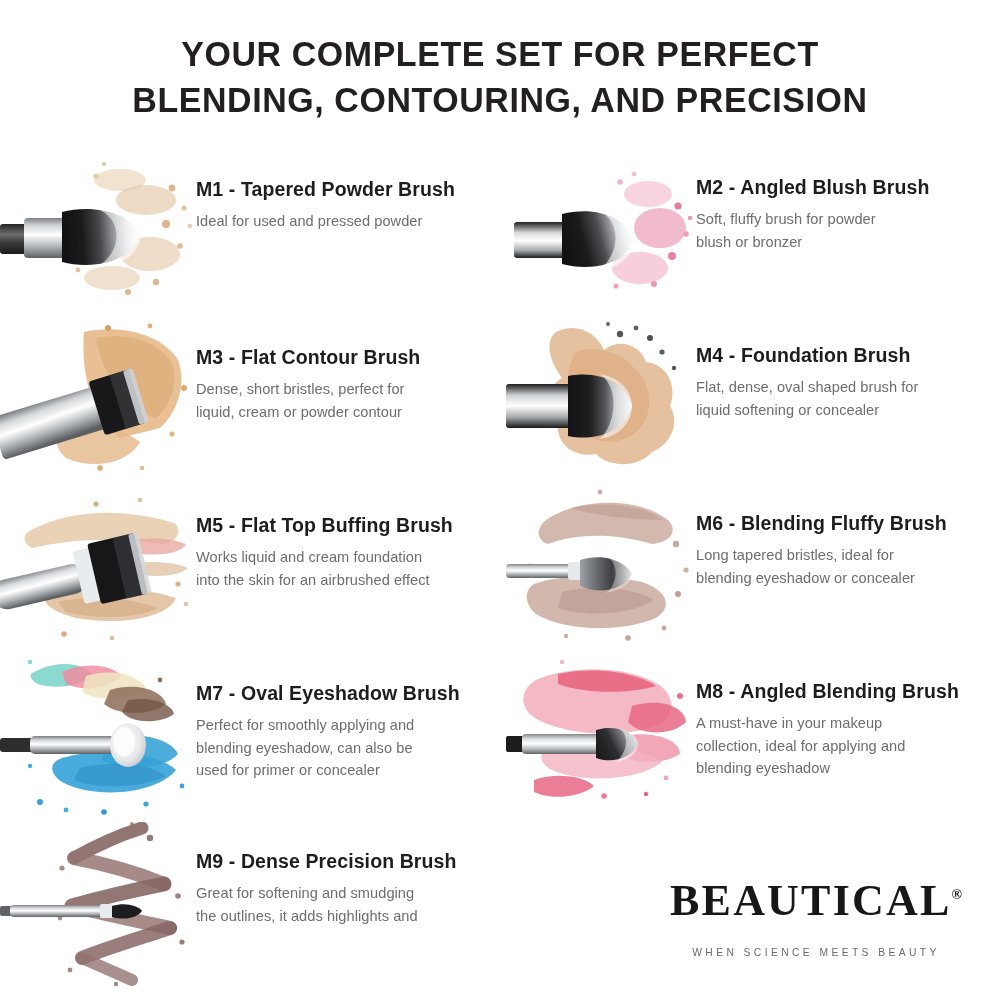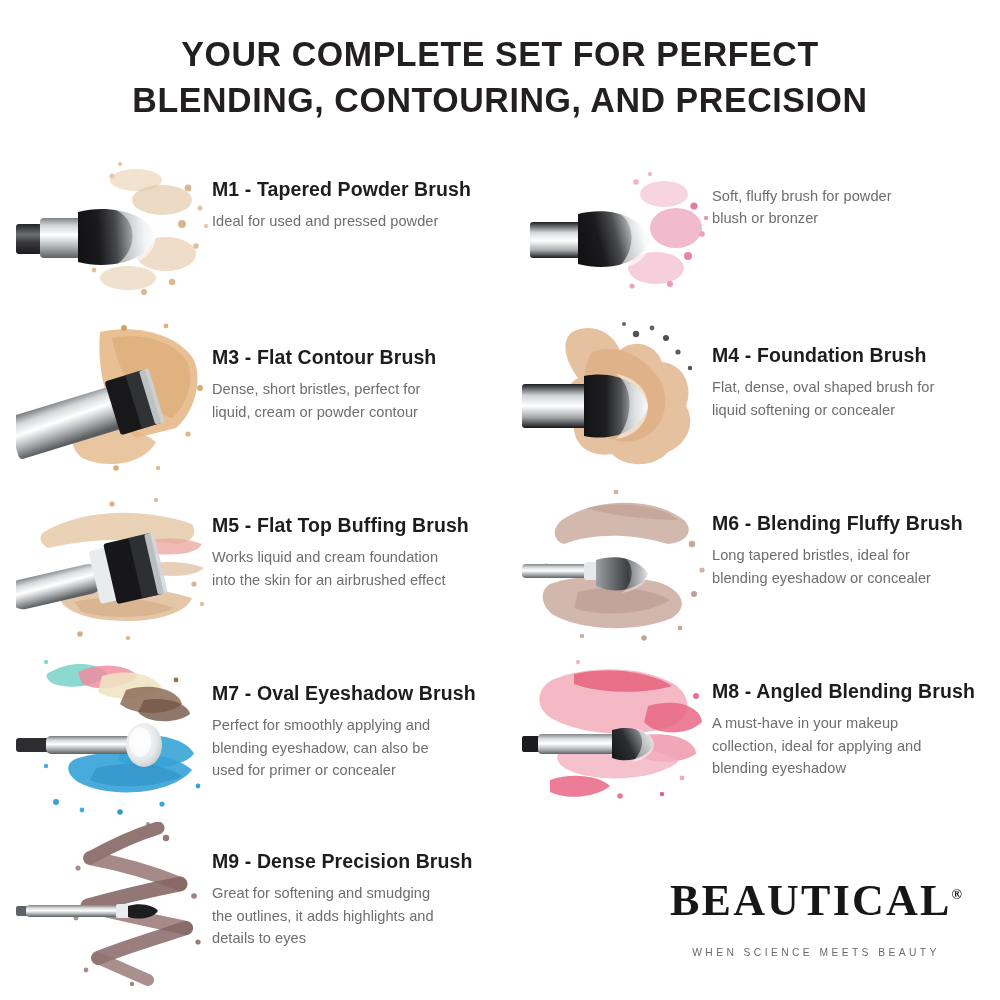--- a/index.html
+++ b/index.html
@@ -31,21 +31,20 @@
     text-transform: uppercase;
     transform: scaleX(0.97);
   }
 
   
   .grid {
     position: absolute;
     top: 150px;
     left: 0;
     width: 868px;
-    margin-left: 16px;
   }
   .row {
     display: flex;
     width: 1000px;
     height: 168px;
   }
   .row.last { height: 170px; }
 
   .cell {
     width: 500px;
@@ -222,20 +221,21 @@
               <circle cx="120" cy="32" r="2.8" fill="#f0aac2"></circle>
             <circle cx="190" cy="68" r="2.2" fill="#e88aa9"></circle>
               <circle cx="134" cy="24" r="2.2" fill="#f2b2c8"></circle>
           </g>
           <rect x="14" y="72" width="52" height="36" rx="3" fill="url(#g2h)"></rect>
           <path d="M62 64 C 94 56, 126 66, 134 90 C 126 114, 92 122, 62 114 Z" fill="url(#g2b)"></path>
           <path d="M98 60 C 122 60, 134 74, 134 90 C 134 106, 120 118, 100 119 C 118 106, 124 72, 98 60 Z" fill="#ffffff" opacity="0.6"></path>
         </svg>
       </div>
       <div class="txt">
+        <div class="p-name">M2 - Angled Blush Brush</div>
         <div class="p-desc">
           <div>Soft, fluffy brush for powder</div>
           <div>blush or bronzer</div>
         </div>
       </div>
     </div>
   </div>
 
   <div class="row">
 
@@ -555,21 +555,20 @@
           <rect x="10" y="83" width="94" height="12" rx="4" fill="url(#g9h)"></rect>
           <rect x="100" y="82" width="14" height="14" rx="2" fill="#e9ecee"></rect>
           <path d="M112 84 C 126 80, 138 84, 142 89 C 138 95, 126 99, 112 95 Z" fill="#1d1d20"></path>
         </svg>
       </div>
       <div class="txt">
         <div class="p-name">M9 - Dense Precision Brush</div>
         <div class="p-desc">
           <div>Great for softening and smudging</div>
           <div>the outlines, it adds highlights and</div>
-          <div>details to eyes</div>
         </div>
       </div>
     </div>
 
     <div class="cell right empty"></div>
   </div>
 </div>
 
 <div class="logo-wrap">
   <div class="logo-main"><span>BEAUTICAL</span><span class="logo-reg">®</span></div>

